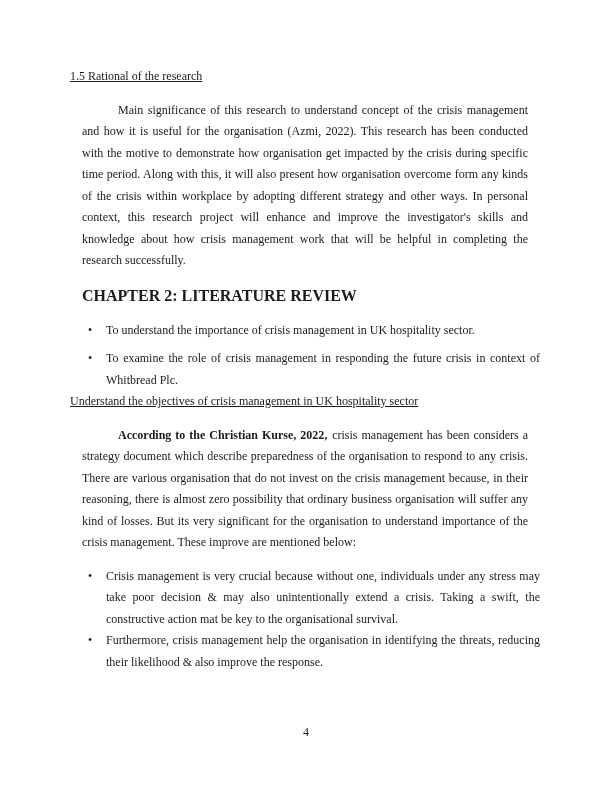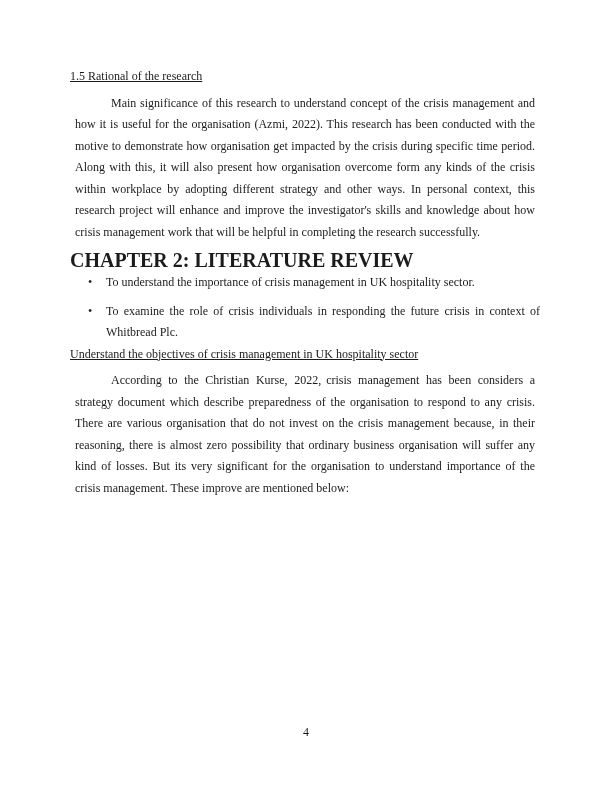--- a/index.html
+++ b/index.html
@@ -21,32 +21,32 @@
     overflow: hidden;
   }
   .h-underline {
     margin: 0;
     font-size: 12px;
     font-weight: normal;
     line-height: 21.5px;
     text-decoration: underline;
   }
   .chapter-title {
-    margin: 0;
-    font-size: 20px;
+    margin: 12px;
+    font-size: 16px;
     font-weight: bold;
     line-height: 24px;
   }
   p.body {
-    margin: 5px;
+    margin: 12px;
     text-align: justify;
     text-indent: 36px;
   }
   .lead-bold {
-    font-weight: normal;
+    font-weight: bold;
     margin-right: 5px;
   }
   ul.doc-list {
     margin: 0;
     padding: 0 0 0 36px;
     list-style: none;
     text-align: justify;
   }
   ul.doc-list li {
     position: relative;
@@ -78,25 +78,27 @@
 
   <h3 class="h-underline">1.5 Rational of the research</h3>
 
   <p class="body">Main significance of this research to understand concept of the crisis management and how it is useful for the organisation (Azmi, 2022). This research has been conducted with the motive to demonstrate how organisation get impacted by the crisis during specific time period. Along with this, it will also present how organisation overcome form any kinds of the crisis within workplace by adopting different strategy and other ways. In personal context, this research project will enhance and improve the investigator's skills and knowledge about how crisis management work that will be helpful in completing the research successfully.</p>
 
   <h2 class="chapter-title">CHAPTER 2: LITERATURE REVIEW</h2>
 
 
   <ul class="doc-list spaced">
     <li>To understand the importance of crisis management in UK hospitality sector.</li>
-    <li>To examine the role of crisis individuals in responding the future crisis in context of Whitbread Plc.</li>
+    <li>To examine the role of crisis management in responding the future crisis in context of Whitbread Plc.</li>
   </ul>
 
   <h3 class="h-underline">Understand the objectives of crisis management in UK hospitality sector</h3>
 
   <p class="body"><span class="lead-bold">According to the Christian Kurse, 2022,</span><span>crisis management has been considers a strategy document which describe preparedness of the organisation to respond to any crisis. There are various organisation that do not invest on the crisis management because, in their reasoning, there is almost zero possibility that ordinary business organisation will suffer any kind of losses. But its very significant for the organisation to understand importance of the crisis management. These improve are mentioned below:</span></p>
 
   <ul class="doc-list">
+    <li>Crisis management is very crucial because without one, individuals under any stress may take poor decision &amp; may also unintentionally extend a crisis. Taking a swift, the constructive action mat be key to the organisational survival.</li>
+    <li>Furthermore, crisis management help the organisation in identifying the threats, reducing their likelihood &amp; also improve the response.</li>
   </ul>
 
   <div class="page-number">4</div>
 
 </div>
 
 </body></html>

